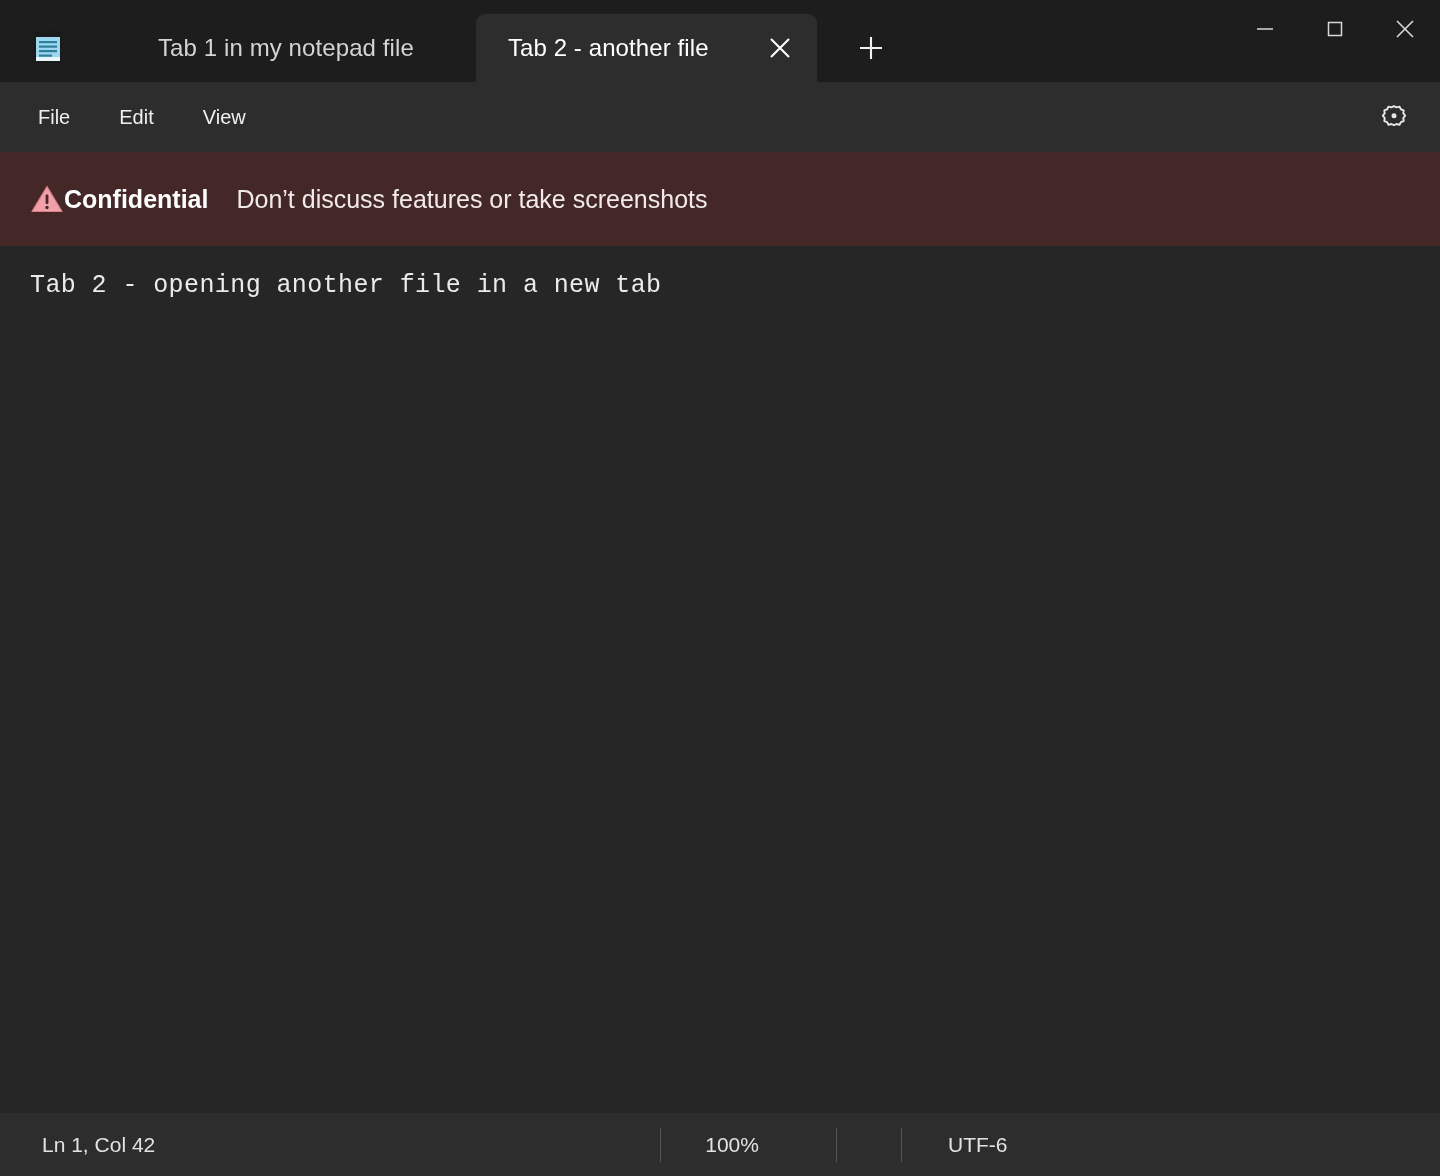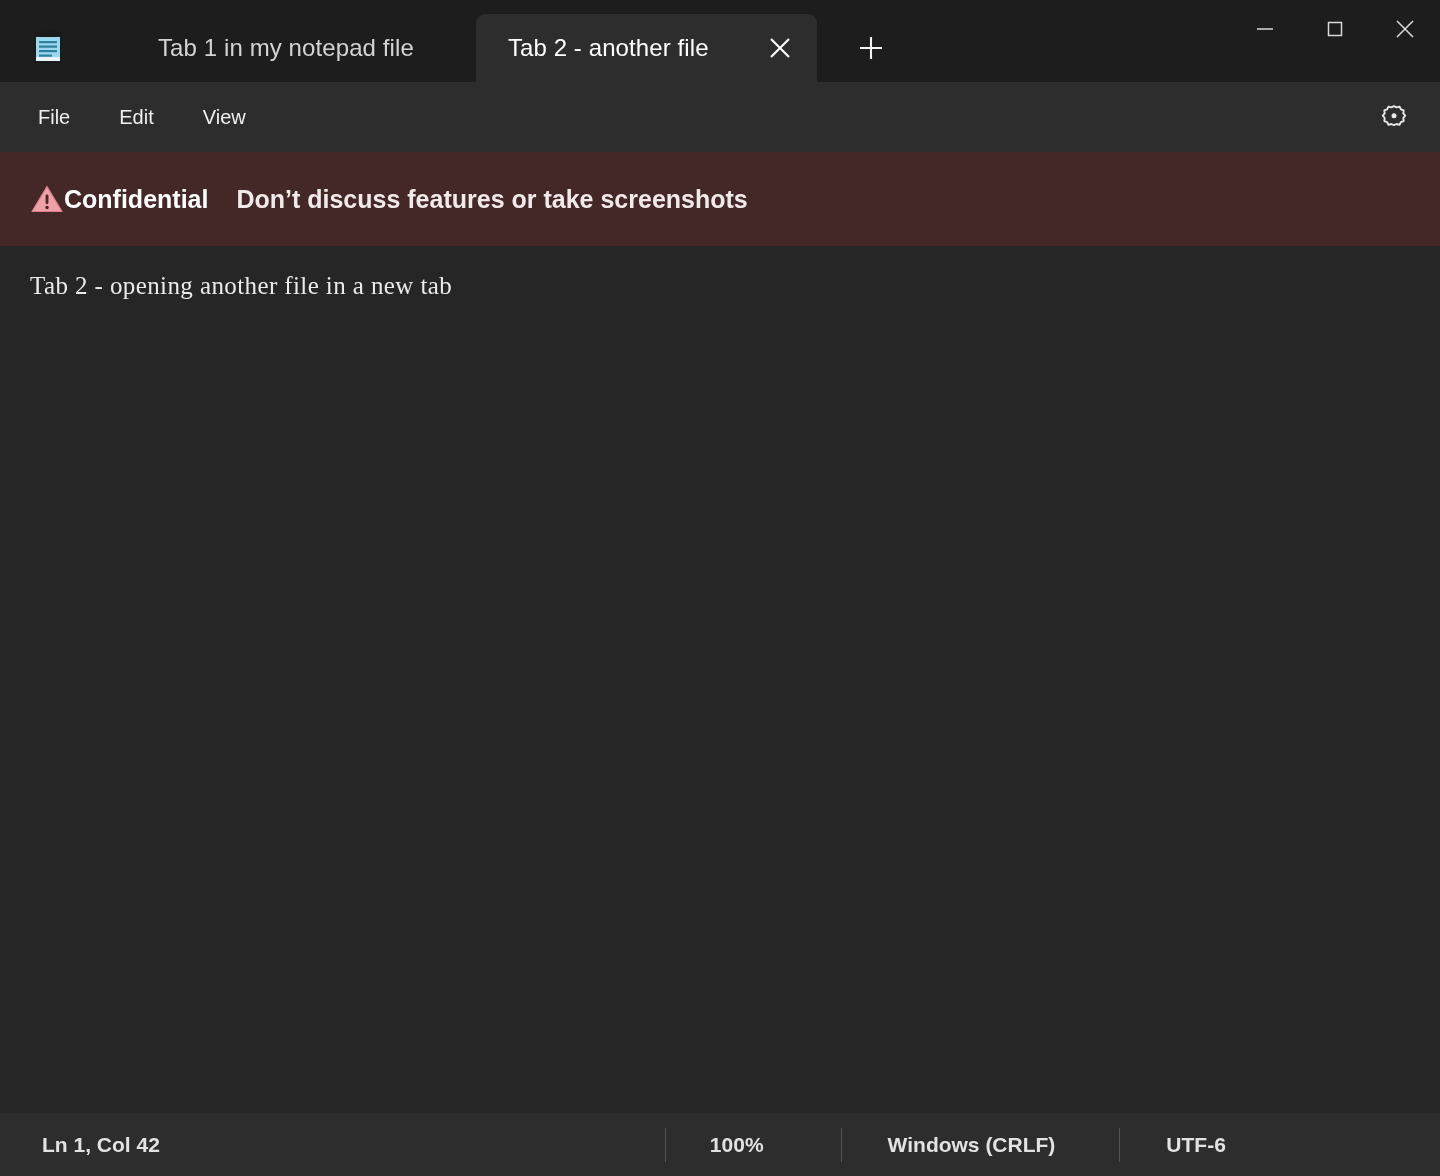--- a/index.html
+++ b/index.html
@@ -176,36 +176,36 @@
     justify-content: center;
   }
   .banner-title {
     font-size: 25px;
     font-weight: 700;
     color: #ffffff;
     white-space: nowrap;
   }
   .banner-message {
     font-size: 25px;
-    font-weight: 700;
+    font-weight: 400;
     color: #f2eaea;
     margin-left: 28px;
     white-space: nowrap;
   }
 
   
   .editor {
     flex: 1 1 auto;
     background: #262626;
     padding: 22px 30px 0 30px;
     box-sizing: border-box;
     overflow: hidden;
   }
   .editor-text {
-    font-family: Liberation Serif, serif;
+    font-family: Liberation Mono, monospace;
     font-size: 25px;
     line-height: 1.45;
     color: #ebebeb;
     white-space: pre-wrap;
     word-break: break-word;
     margin: 0;
     letter-spacing: 0.4px;
   }
 
   
@@ -217,21 +217,20 @@
     flex: 0 0 auto;
     position: relative;
   }
   .status-cell {
     font-size: 21px;
     color: #e2e2e2;
     white-space: nowrap;
     display: flex;
     align-items: center;
     height: 100%;
-    font-weight: bold;
   }
   .status-divider {
     width: 1px;
     height: 34px;
     background: #555555;
     flex: 0 0 auto;
   }
   .sc-caret   { margin-left: 42px; }
   .sc-zoom    { margin-left: 44px; }
   .sc-eol     { margin-left: 46px; }
@@ -338,18 +337,17 @@
 
   <div class="editor">
     <pre class="editor-text">Tab 2 - opening another file in a new tab</pre>
   </div>
 
   <div class="statusbar">
     <span class="status-cell sc-caret">Ln 1, Col 42</span>
     <span class="status-divider div-1"></span>
     <span class="status-cell sc-zoom">100%</span>
     <span class="status-divider div-2"></span>
-    <span class="status-cell sc-eol">Windows (CRLF)</span>
     <span class="status-divider div-3"></span>
     <span class="status-cell sc-enc">UTF-6</span>
   </div>
 
 </div>
 
 </body></html>

